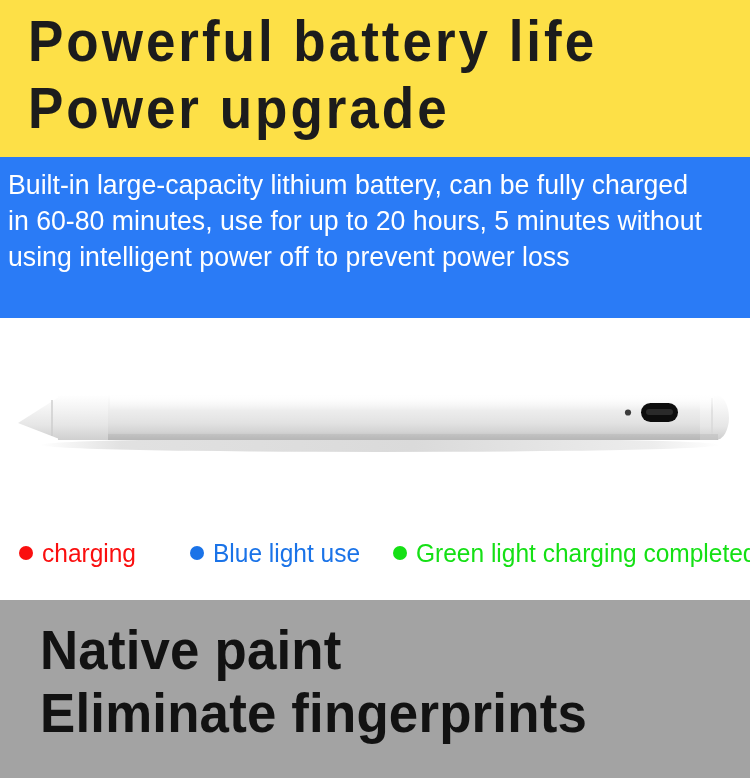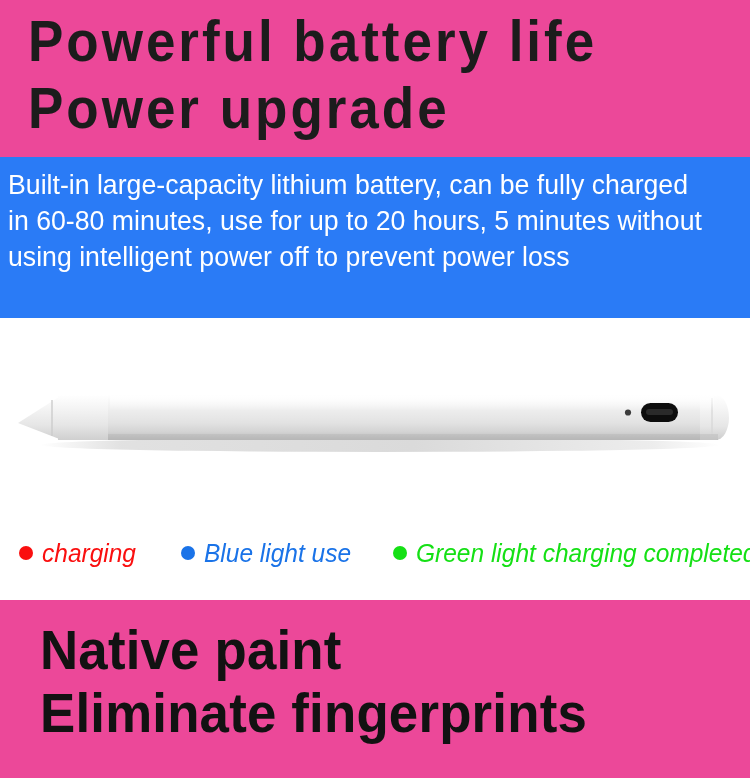--- a/index.html
+++ b/index.html
@@ -15,21 +15,21 @@
     position: relative;
   }
 
   
   .headline-block {
     position: absolute;
     left: 0;
     top: 0;
     width: 750px;
     height: 157px;
-    background: #ec4899;
+    background: #fde047;
   }
   .headline-line {
     position: absolute;
     left: 28px;
     color: #1c1c1c;
     font-family: "Liberation Sans Narrow", "Liberation Sans", sans-serif;
     font-weight: 700;
     font-size: 57px;
     line-height: 1;
     letter-spacing: 3.2px;
@@ -94,24 +94,23 @@
     height: 60px;
     background: #ffffff;
   }
   .legend-item {
     position: absolute;
     top: 0;
     height: 60px;
     display: flex;
     align-items: center;
     white-space: nowrap;
-    font-style: italic;
   }
   .legend-item.i0 { left: 19px; }
-  .legend-item.i1 { left: 181px; text-align: center; }
+  .legend-item.i1 { left: 190px; text-align: center; }
   .legend-item.i2 { left: 393px; }
   .legend-dot {
     width: 14px;
     height: 14px;
     border-radius: 50%;
     flex: 0 0 auto;
     margin-right: 9px;
   }
   .legend-label {
     font-family: "Liberation Sans Narrow", "Liberation Sans", sans-serif;
@@ -123,21 +122,21 @@
     transform-origin: left center;
   }
 
   
   .bottom-block {
     position: absolute;
     left: 0;
     top: 600px;
     width: 750px;
     height: 178px;
-    background: #ec4899;
+    background: #a3a3a3;
   }
   .bottom-line {
     position: absolute;
     left: 40px;
     color: #121212;
     font-family: "Liberation Sans Narrow", "Liberation Sans", sans-serif;
     font-weight: 700;
     font-size: 55px;
     line-height: 1;
     letter-spacing: 0.2px;

